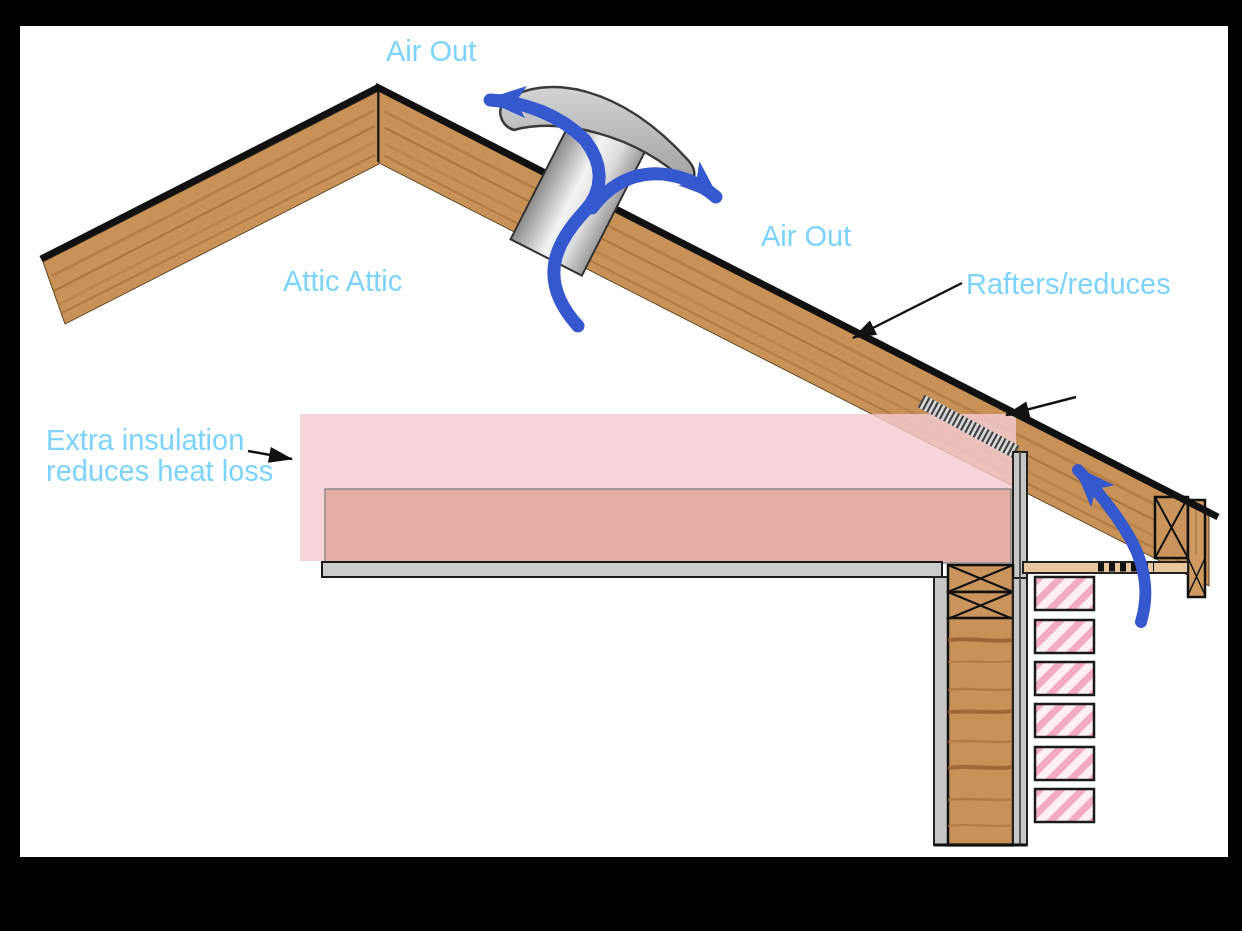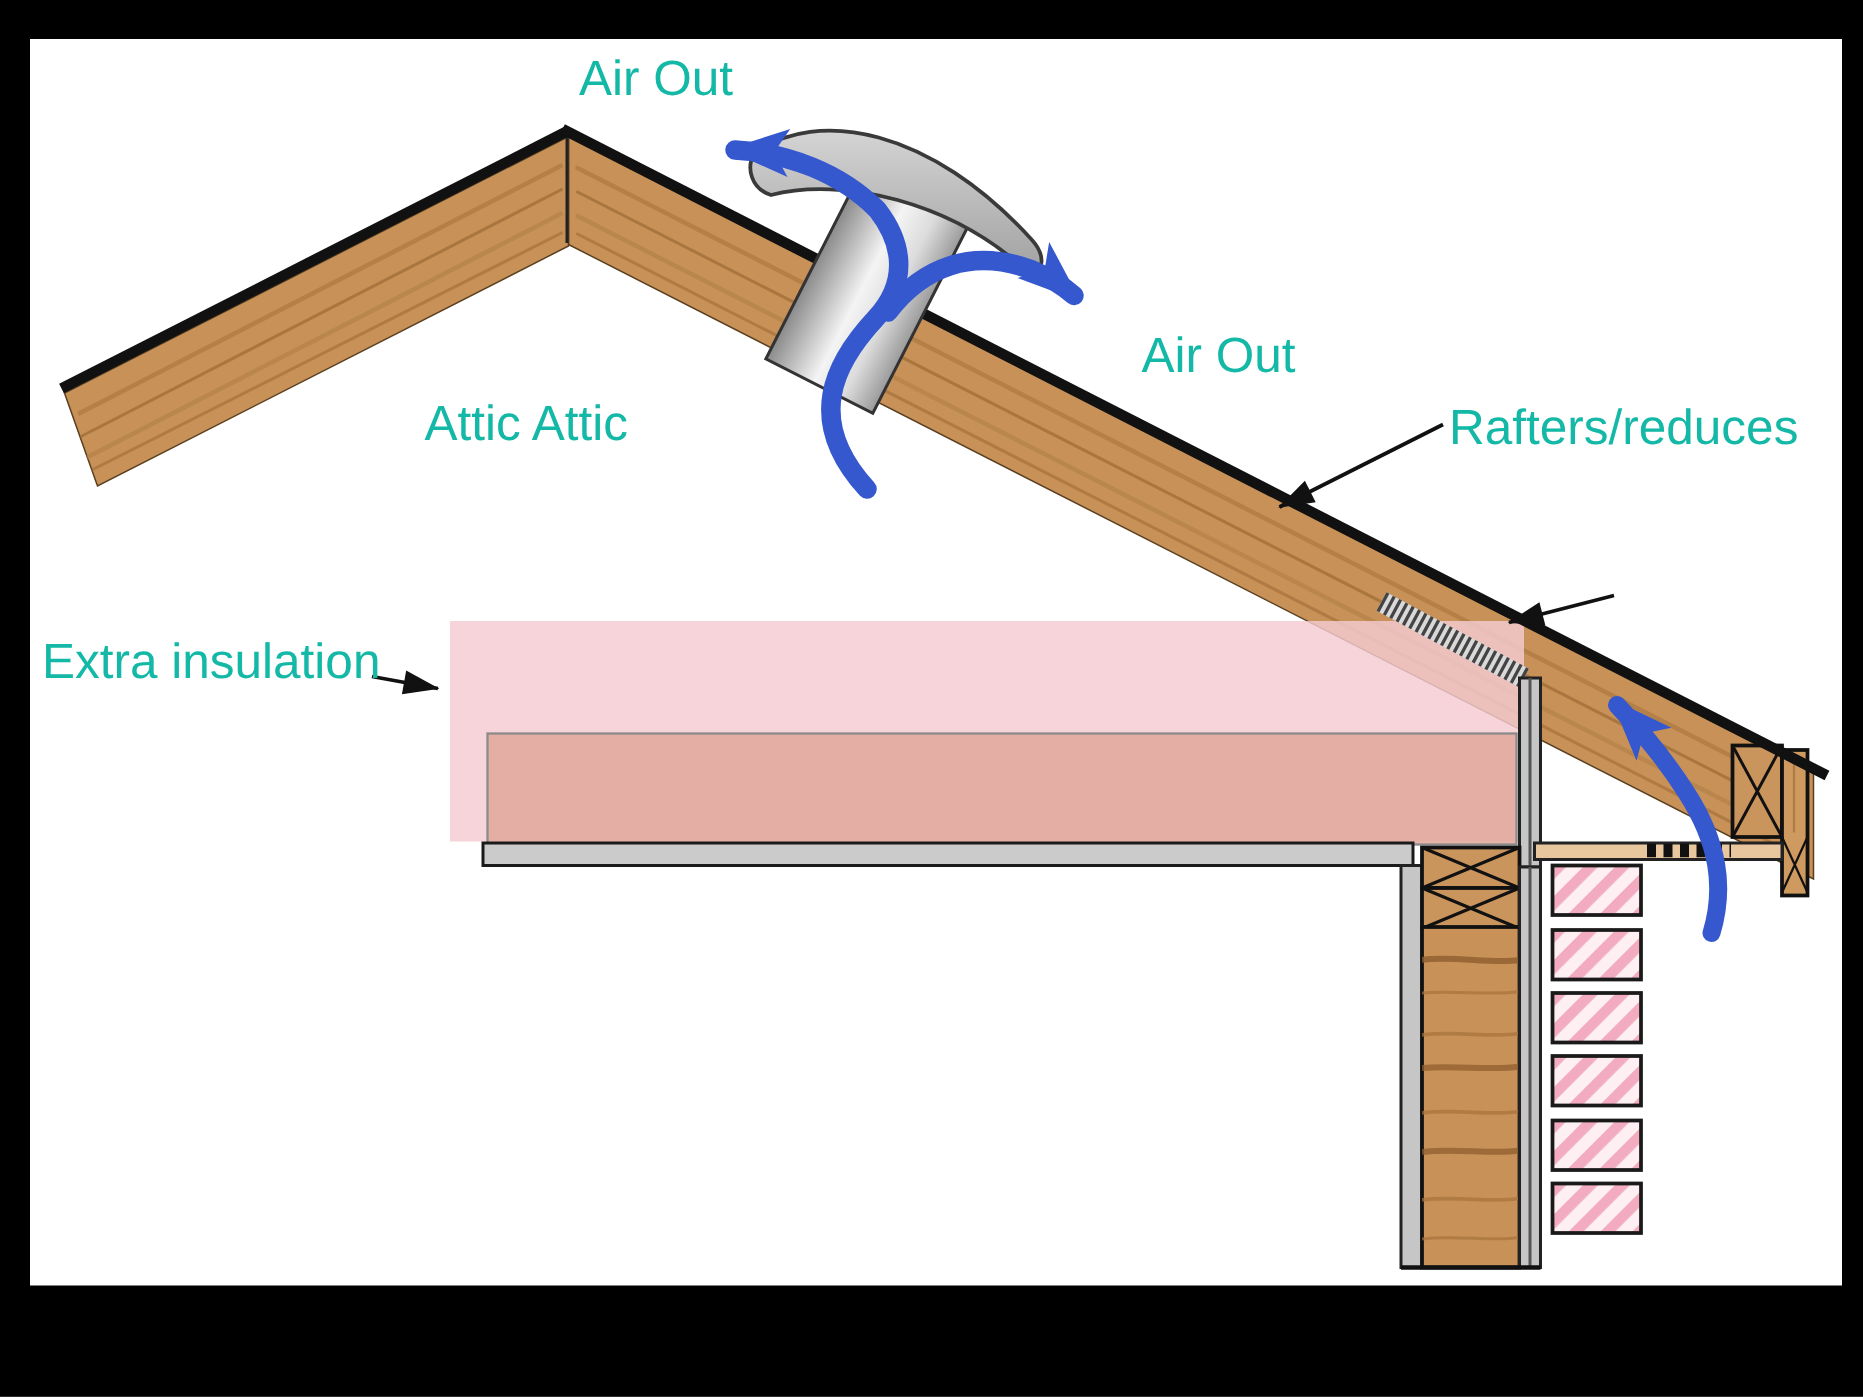--- a/index.html
+++ b/index.html
@@ -1,19 +1,19 @@
 <!DOCTYPE html>
 <html><head>
 <meta charset="utf-8">
 <style>
   html,body{margin:0;padding:0;background:#000;}
   #stage{position:relative;width:1242px;height:931px;background:#000;overflow:hidden;
          font-family:"Liberation Sans", sans-serif;}
   #diagram-svg{position:absolute;left:0;top:0;}
-  .lbl{position:absolute;color:#14b8a6;font-size:33px;line-height:31px;white-space:nowrap;}
+  .lbl{position:absolute;color:#7dd3fc;font-size:29px;line-height:31px;white-space:nowrap;}
 </style>
 </head>
 <body>
 
 <div id="stage">
 
 <svg id="diagram-svg" width="1242" height="931" viewBox="0 0 1242 931">
   <defs>
     <marker id="blackHead" markerUnits="userSpaceOnUse" markerWidth="26" markerHeight="18" refX="24" refY="9" orient="auto">
       <path d="M1,1 L25,9 L1,17 Z" fill="#111"></path>
@@ -150,17 +150,18 @@
     <path d="M962,283 L853,338" marker-end="url(#blackHead)"></path>
     <path d="M1076,397 L1006,415" marker-end="url(#blackHead)"></path>
     <path d="M248,451 L292,459" marker-end="url(#blackHead)"></path>
   </g>
 </svg>
 
 <div class="lbl" style="left:386px;top:36px;">Air Out</div>
 <div class="lbl" style="left:761px;top:221px;">Air Out</div>
 <div class="lbl" style="left:283px;top:266px;">Attic Attic</div>
 <div class="lbl" style="left:966px;top:269px;">Rafters/reduces</div>
-<div class="lbl" style="left:28px;top:425px;">
+<div class="lbl" style="left:46px;top:425px;">
   <div>Extra insulation</div>
+  <div>reduces heat loss</div>
 </div>
 
 </div>
 
 </body></html>

